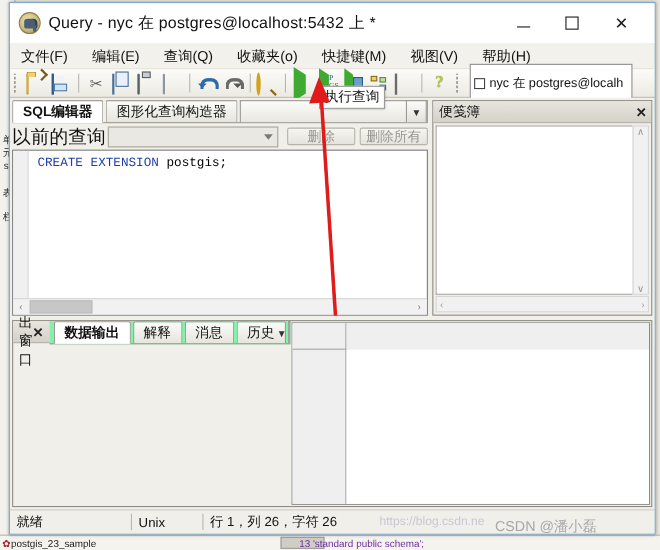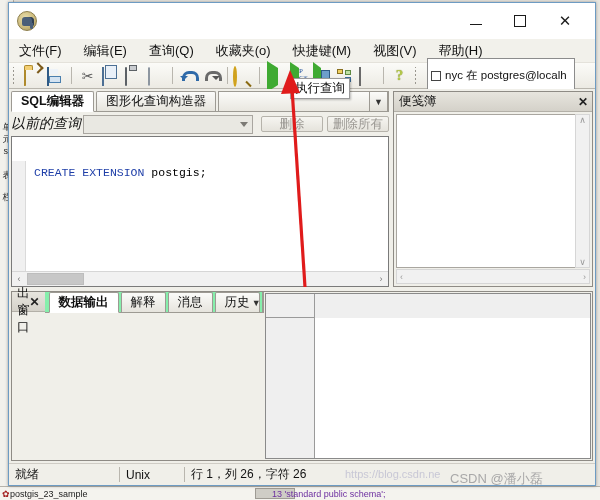--- a/index.html
+++ b/index.html
@@ -230,21 +230,21 @@
     font-size:9px; color:#333;
     border:1px solid #9d9a93; border-bottom:none;
     background:linear-gradient(#fbfbf9,#e3e1da);
   }
 
   
   #prevquery-row{
     height:24px; flex:0 0 24px; display:flex; align-items:center;
     padding:2px 0; background:#f0efe9;
   }
-  #prevquery-label{ font-size:14px; color:#111; white-space:nowrap; margin-right:2px;font-style:italic;}
+  #prevquery-label{ font-size:17px; color:#111; white-space:nowrap; margin-right:2px;}
   #prevquery-combo{
     flex:1 1 auto; height:19px; background:#e9e8e2;
     border:1px solid #a9a6a0; display:flex; align-items:center;
     justify-content:flex-end; padding-right:4px; margin-right:4px;
   }
   .combo-arrow{
     width:0;height:0;border-left:4px solid transparent;border-right:4px solid transparent;
     border-top:5px solid #7c7a75;
   }
   .sm-btn{
@@ -252,21 +252,21 @@
     font-size:12.5px; color:#9a9792; display:flex; align-items:center;
     justify-content:center; background:linear-gradient(#f6f5f1,#e5e3dc);
     border:1px solid #b6b3ab; border-radius:2px; white-space:nowrap;
   }
 
   
   #sql-editor-wrap{
     flex:1 1 auto; border:1px solid #7a7a7a; background:#fff;
     display:flex; flex-direction:column; position:relative;
   }
-  #sql-editor-body{ flex:1 1 auto; display:flex; position:relative; overflow:hidden;margin-top:24px;}
+  #sql-editor-body{ flex:1 1 auto; display:flex; position:relative; overflow:hidden;}
   #sql-gutter{
     width:14px; flex:0 0 14px; background:#f0f0f0; border-right:1px solid #dadada;
   }
   #sql-text{
     flex:1 1 auto; padding:4px 0 0 8px;
     font-family:"Liberation Mono", monospace; font-size:11.5px; line-height:15px;
     white-space:pre; color:#000;
   }
   .kw{ color:#1f3fa8; }
   #sql-hscroll{
@@ -407,20 +407,21 @@
     <span class="b-left">postgis_23_sample</span>
     <span class="b-mid"></span>
     <span class="b-right">13  'standard public schema';</span>
   </div>
 </div>
 
 <div id="query-window">
 
   <div id="titlebar">
     <div id="app-icon"></div>
+    <div id="window-title">Query - nyc 在  postgres@localhost:5432 上 *</div>
     <div class="win-btn" id="btn-min">
         <span class="min-glyph"></span>
       </div>
     <div class="win-btn" id="btn-max">
         <span class="max-glyph"></span>
       </div>
     <div class="win-btn" id="btn-close">✕</div>
   </div>
 
   <div id="menubar">

